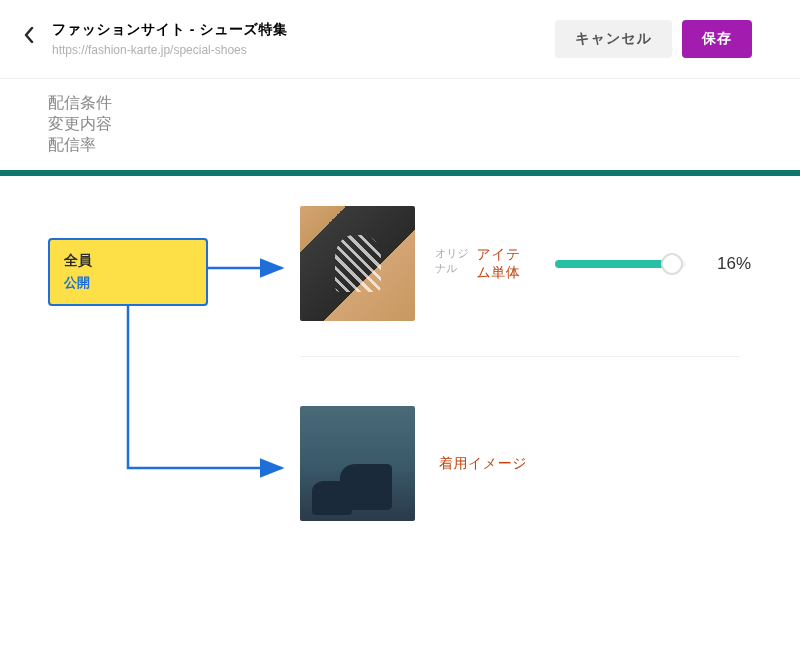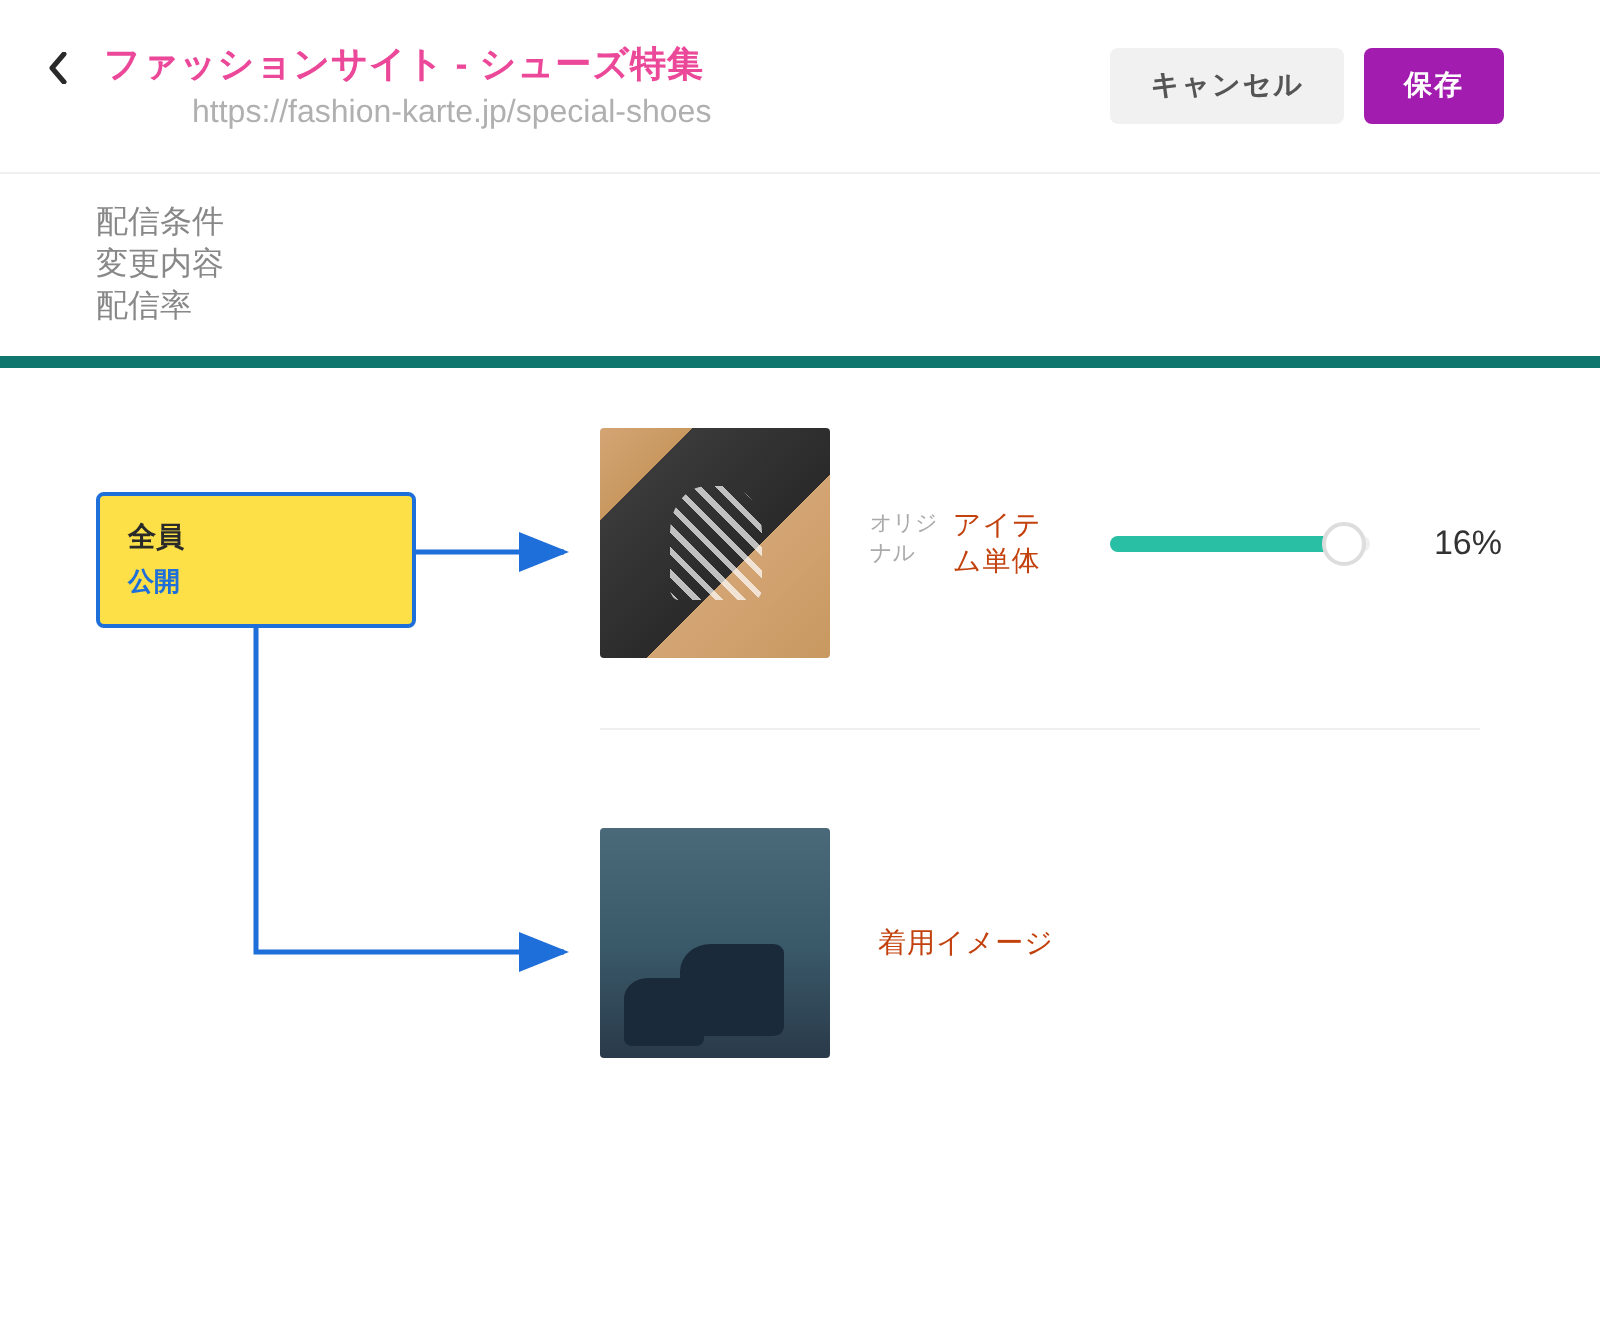--- a/index.html
+++ b/index.html
@@ -36,29 +36,28 @@
     .back-chevron svg {
       width: 10px;
       height: 16px;
     }
     .title-block {
       display: flex;
       flex-direction: column;
       gap: 4px;
     }
     .page-title {
-      font-size: 18px;
+      font-size: 14px;
       font-weight: 700;
-      color: #ec4899;
+      color: #000000;
       letter-spacing: 0.5px;
     }
     .page-url {
-      font-size: 16px;
+      font-size: 12px;
       color: #b0b0b0;
-      margin-left: 44px;
     }
     .header-right {
       display: flex;
       gap: 10px;
     }
     .btn {
       padding: 10px 20px;
       border: none;
       border-radius: 4px;
       font-size: 14px;

